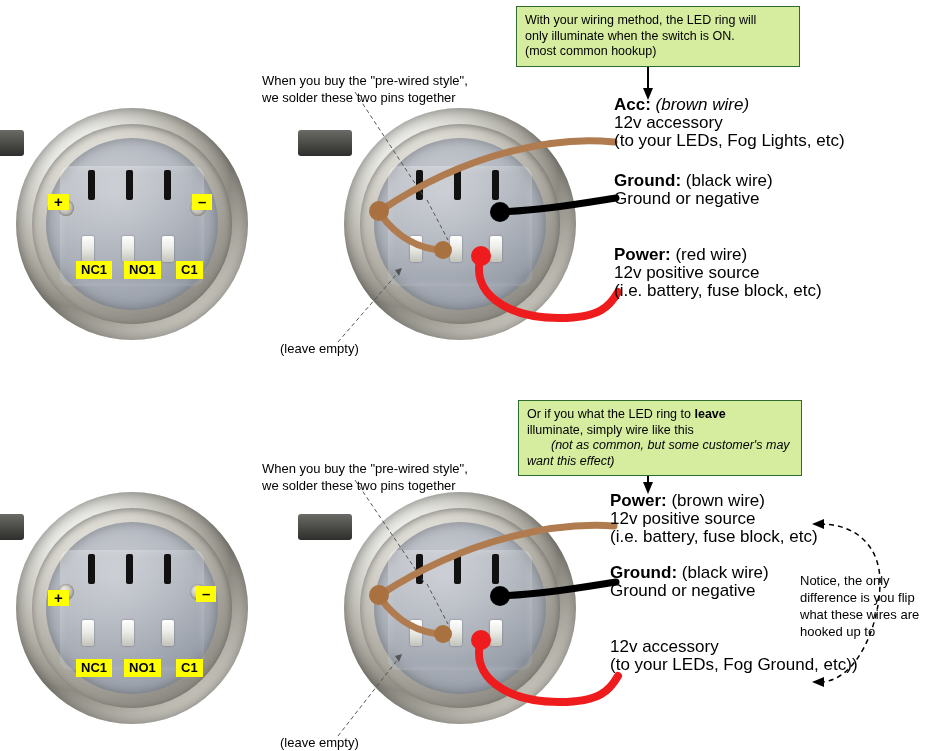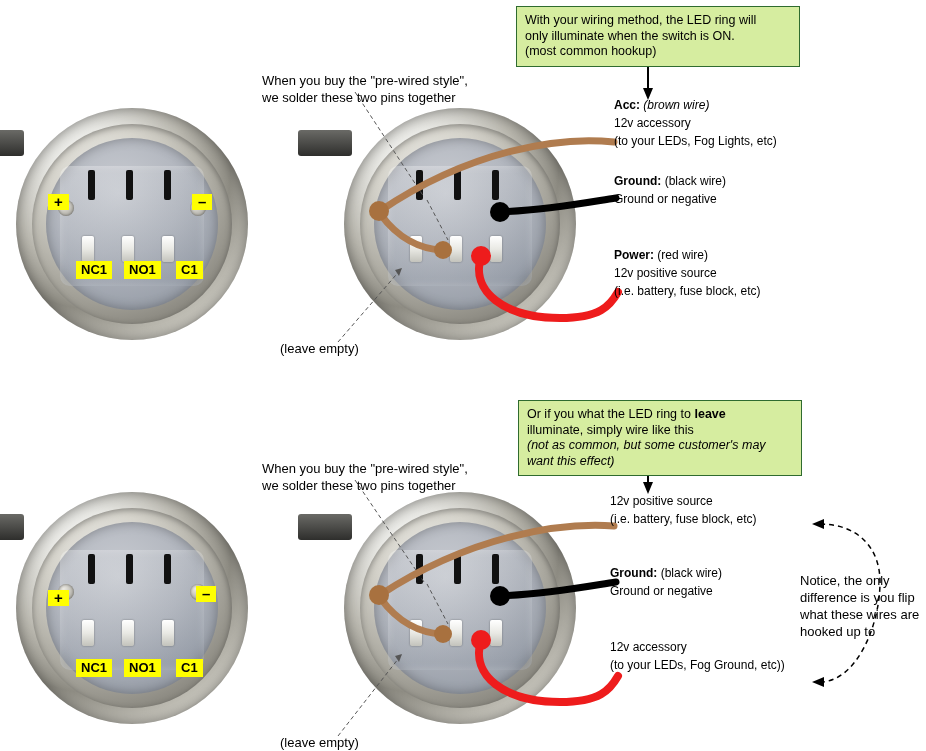--- a/index.html
+++ b/index.html
@@ -123,21 +123,21 @@
     font-size: 12.5px;
     line-height: 15.5px;
     padding: 6px 8px;
     color: #000;
   }
   .greenbox b { font-weight: bold; }
 
   
   .wirelabel {
     position: absolute;
-    font-size: 12px;
+    font-size: 17px;
     line-height: 18px;
     white-space: nowrap;
   }
   .wirelabel .hdr { font-weight: bold; }
   .wirelabel .ital { font-style: italic; }
 
   .note {
     position: absolute;
     font-size: 13px;
     line-height: 17px;
@@ -314,32 +314,34 @@
     <polygon points="648,118 643,106 653,106" fill="#000"></polygon>
 
     <path d="M820,148 C856,148 880,170 880,206 C880,250 856,306 820,306" stroke="#000" stroke-width="1.5" fill="none" stroke-dasharray="5,4"></path>
     <polygon points="812,148 824,143 824,153" fill="#000"></polygon>
     <polygon points="812,306 824,301 824,311" fill="#000"></polygon>
   </svg>
 
   <div class="greenbox" style="left:518px; top:24px; width:266px;">
     <div><span>Or if you what the LED ring to </span><b>leave</b></div>
     <div>illuminate, simply wire like this</div>
-    <div style="font-style:italic;">(not as common, but some customer's may</div>
+    <div style="font-style:italic;margin-left:24px;">(not as common, but some customer's may</div>
     <div style="font-style:italic;">want this effect)</div>
   </div>
 
   <div class="note" style="left:262px; top:84px;">
     <div>When you buy the "pre-wired style",</div>
     <div>we solder these two pins together</div>
   </div>
 
   <div class="note" style="left:280px; top:358px;">(leave empty)</div>
 
   <div class="wirelabel" style="left:610px; top:116px;">
+    <div><span class="hdr">Power:</span>
+      <span>(brown wire)</span></div>
     <div>12v positive source</div>
     <div>(i.e. battery, fuse block, etc)</div>
   </div>
 
   <div class="wirelabel" style="left:610px; top:188px;">
     <div><span class="hdr">Ground:</span>
       <span>(black wire)</span></div>
     <div>Ground or negative</div>
   </div>
 

